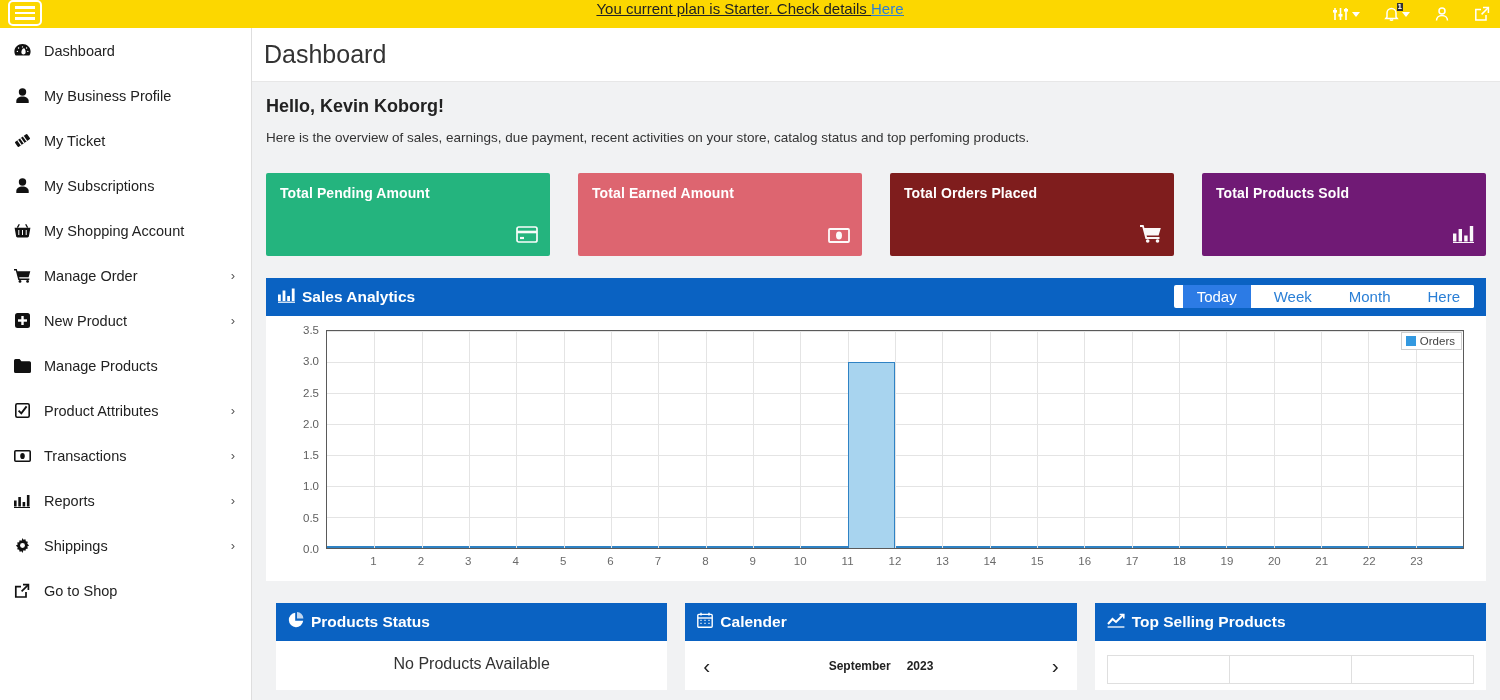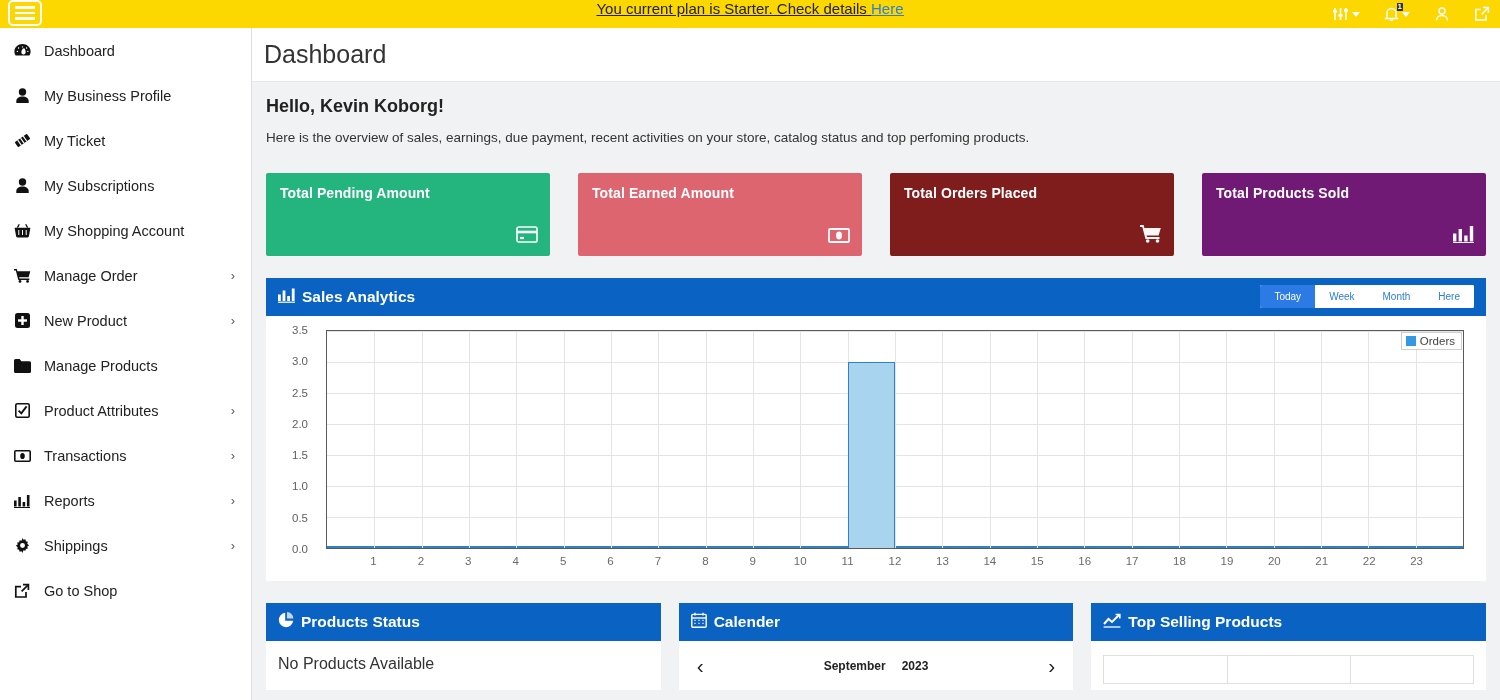--- a/index.html
+++ b/index.html
@@ -141,26 +141,27 @@
   }
   .panel-head .ptitle { font-size: 15.5px; font-weight: bold; display: flex; align-items: center; gap: 7px; }
   .btn-group {
     position: absolute; right: 12px; top: 7px;
     display: flex;
     background: #ffffff;
     border-radius: 2px;
     overflow: hidden;
   }
   .btn-group .gbtn {
-    font-size: 10px;
+    font-size: 15px;
     padding: 5px 14px;
     color: #2a7fd6;
     background: #ffffff;
     cursor: pointer;
     line-height: 13px;
+    margin-left: 9px;
   }
   .btn-group .gbtn.active { background: #2c7be5; color: #ffffff; }
 
   
   .chart-body { height: 265px; padding: 8px 12px 4px 12px; position: relative; }
   .plot-wrap { position: absolute; left: 60px; top: 14px; right: 22px; bottom: 32px; }
   .plot {
     position: absolute; inset: 0;
     border: 1px solid #5a5a5a;
     background: #ffffff;
@@ -170,21 +171,21 @@
   .gline-v { position: absolute; top: 0; bottom: 0; width: 1px; background: #e4e4e4; }
   .bar {
     position: absolute; bottom: 0;
     background: #a8d4ef;
     border: 1px solid #2f82c4;
     border-bottom: none;
   }
   .baseline { position: absolute; left: 0; right: 0; bottom: 0; height: 2px; background: #2f82c4; }
   .ytick {
     position: absolute; right: 100%;
-    margin-right: 18px;
+    margin-right: 7px;
     font-size: 11.5px; color: #5e5e5e;
     transform: translateY(-50%);
     white-space: nowrap;
   }
   .xtick {
     position: absolute; top: 100%;
     margin-top: 6px;
     font-size: 11.5px; color: #6a6a6a;
     transform: translateX(-50%);
     white-space: nowrap;
@@ -195,21 +196,22 @@
     background: #ffffff;
     padding: 2px 6px 2px 4px;
     display: flex; align-items: center; gap: 4px;
     font-size: 11.5px; color: #444;
   }
   .legend .sw { width: 10px; height: 10px; background: #3399e0; display: inline-block; }
 
   
   .bottom {
     display: flex; gap: 18px;
-    padding: 22px 14px 0 14px;
+    padding: 22px 14px 0 24px;
+    text-align: center;
   }
   .bpanel { flex: 1; background: #ffffff; }
   .bpanel .bbody { padding: 14px 12px; }
   .nodata { font-size: 16px; color: #333; }
   .cal-nav {
     display: flex; align-items: center; justify-content: space-between;
     padding: 4px 10px;
   }
   .cal-nav .arw { font-size: 21px; color: #222; cursor: pointer; line-height: 1; }
   .cal-title { font-size: 12px; font-weight: bold; color: #222; display: flex; gap: 16px; }

